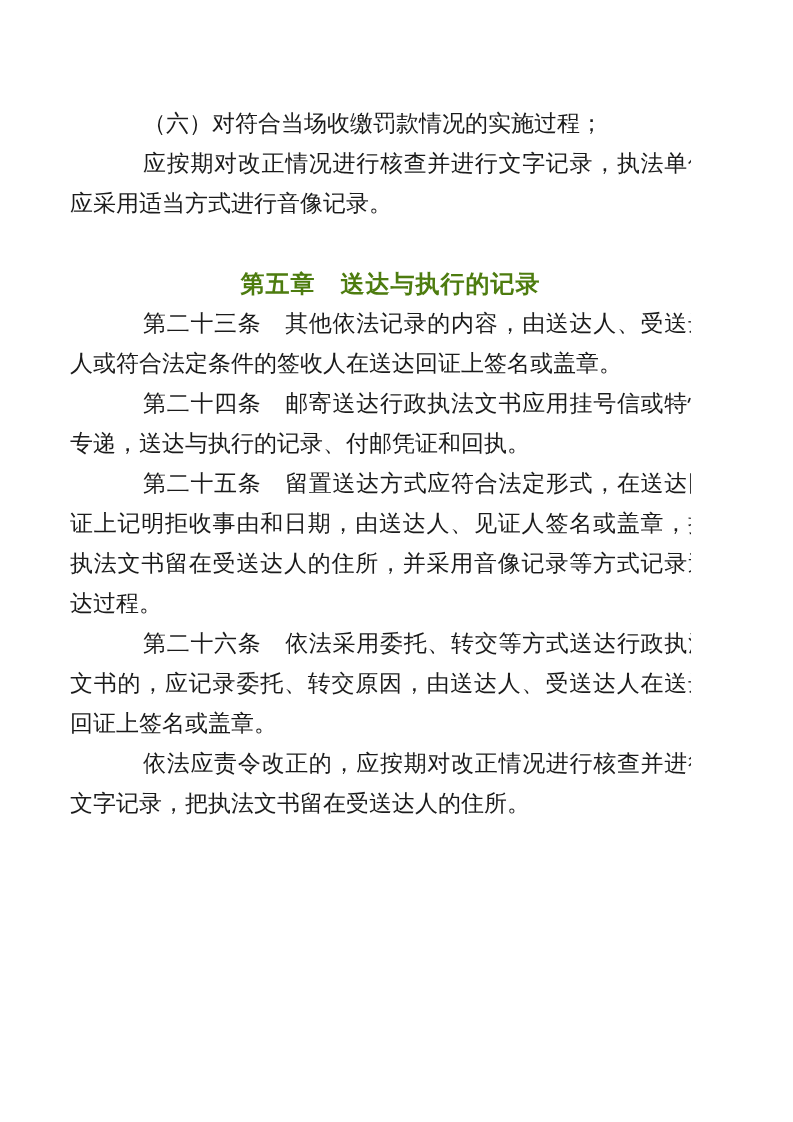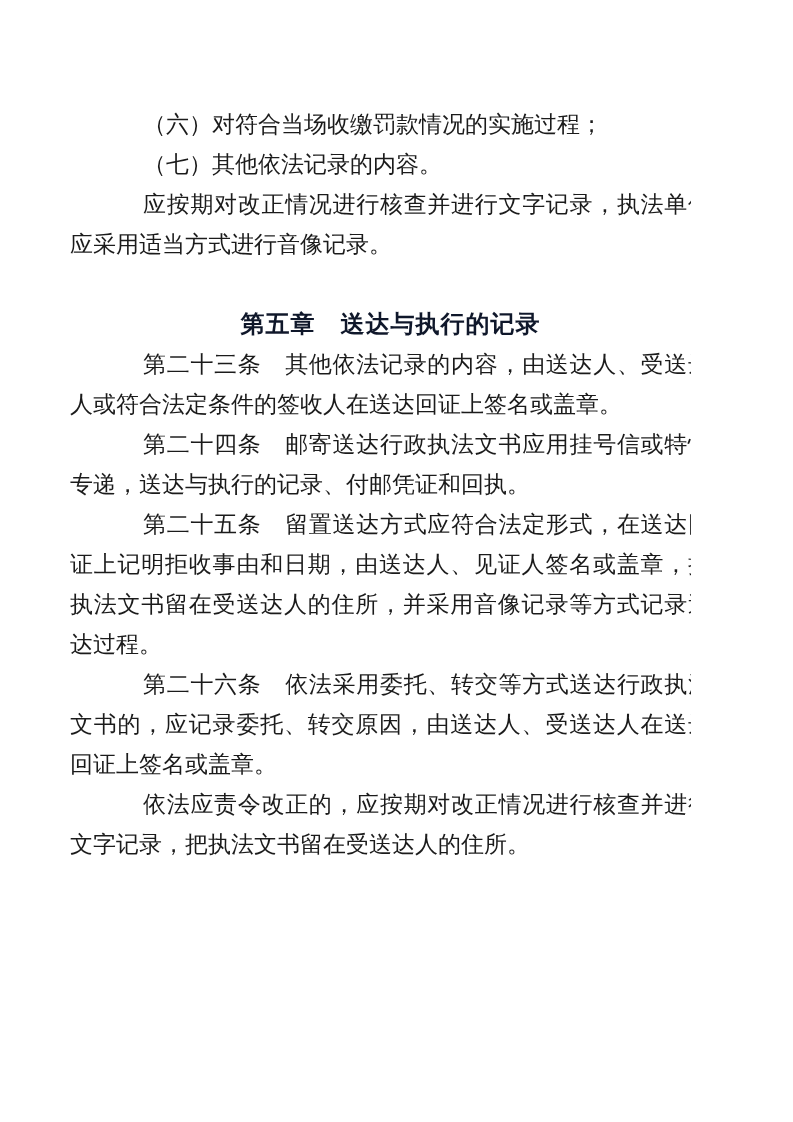--- a/index.html
+++ b/index.html
@@ -6,21 +6,21 @@
     margin: 0;
     padding: 0;
     background: #ffffff;
   }
   .page {
     position: relative;
     width: 691px;
     height: 1122px;
     background: #ffffff;
     overflow: hidden;
-    font-family: Liberation Sans, sans-serif;
+    font-family: Liberation Serif, serif;
   }
   .content {
     position: absolute;
     left: 70px;
     top: 104px;
     width: 641px;
   }
   p.body-para {
     margin: 0;
     font-size: 23px;
@@ -29,34 +29,33 @@
     text-align: justify;
     text-justify: inter-ideograph;
     text-indent: 73px;
     word-break: break-all;
     overflow-wrap: anywhere;
   }
   p.chapter-heading {
     margin: 40px 0 0 0;
     font-size: 24px;
     line-height: 40px;
-    color: #0f172a;
+    color: #4d7c0f;
     font-weight: bold;
     text-align: center;
     text-indent: 0;
     letter-spacing: 1px;
   }
 </style>
 </head>
 <body>
 
 <div class="page" style="background: rgb(255, 255, 255);">
   <div class="content" id="doc-content">
       <p class="body-para">（六）对符合当场收缴罚款情况的实施过程；</p>
-      <p class="body-para">（七）其他依法记录的内容。</p>
       <p class="body-para">应按期对改正情况进行核查并进行文字记录，执法单位应采用适当方式进行音像记录。</p>
       <p class="chapter-heading">第五章　送达与执行的记录</p>
       <p class="body-para">第二十三条　其他依法记录的内容，由送达人、受送达人或符合法定条件的签收人在送达回证上签名或盖章。</p>
       <p class="body-para">第二十四条　邮寄送达行政执法文书应用挂号信或特快专递，送达与执行的记录、付邮凭证和回执。</p>
       <p class="body-para">第二十五条　留置送达方式应符合法定形式，在送达回证上记明拒收事由和日期，由送达人、见证人签名或盖章，把执法文书留在受送达人的住所，并采用音像记录等方式记录送达过程。</p>
       <p class="body-para">第二十六条　依法采用委托、转交等方式送达行政执法文书的，应记录委托、转交原因，由送达人、受送达人在送达回证上签名或盖章。</p>
       <p class="body-para">依法应责令改正的，应按期对改正情况进行核查并进行文字记录，把执法文书留在受送达人的住所。</p>
     </div>
 </div>
 

